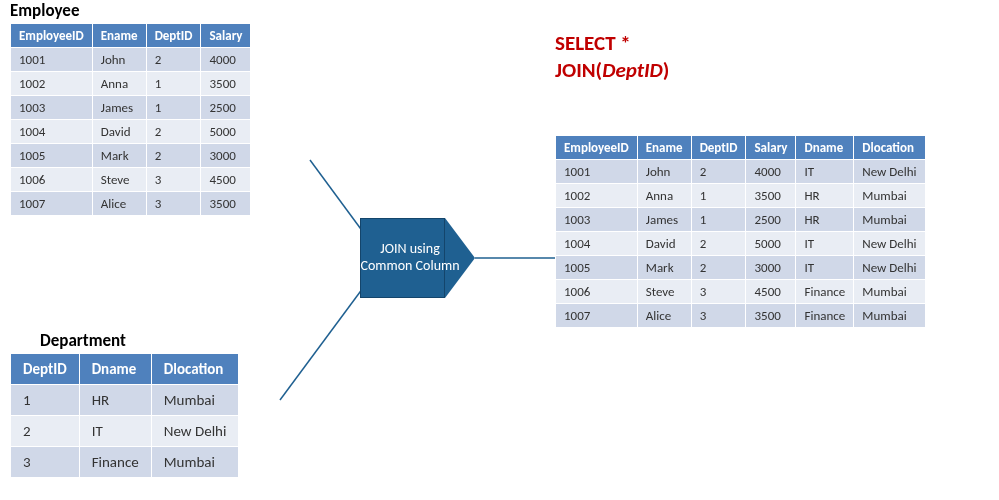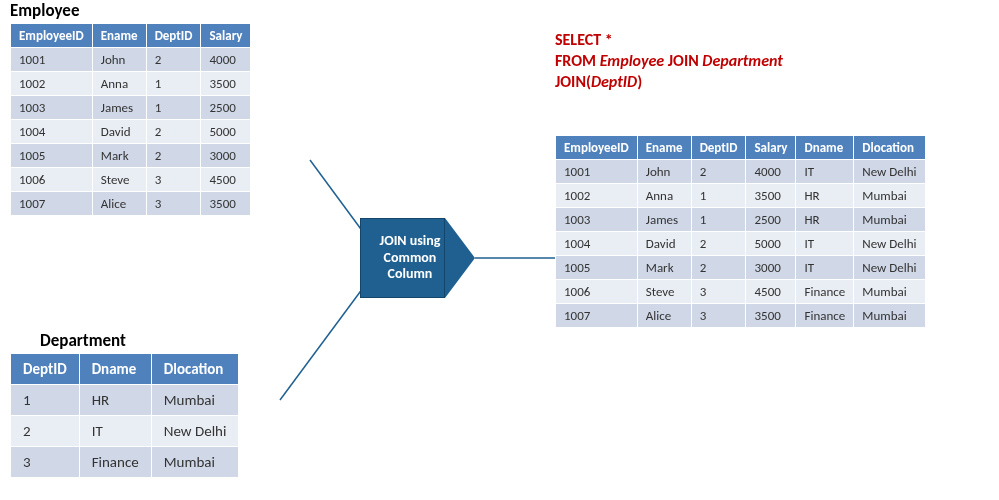--- a/index.html
+++ b/index.html
@@ -45,21 +45,21 @@
   }
 
   
   #emp-block { position: absolute; left: 10px; top: 0px; }
   #dept-block { position: absolute; left: 10px; top: 330px; }
   #join-shape { position: absolute; left: 360px; top: 218px; }
   #sql-block { position: absolute; left: 555px; top: 30px; }
   #result-block { position: absolute; left: 555px; top: 135px; }
 
   
-  .sql { font-size: 16px; line-height: 1.3; }
+  .sql { font-size: 21px; line-height: 1.3; }
   .kw { color: #c00000; font-weight: bold; }
   .id { color: #c00000; font-style: italic; font-weight: bold; }
   .pr { color: #c00000; font-weight: bold; }
 
   
   .pentagon {
     position: relative;
     width: 110px;
     height: 80px;
   }
@@ -81,23 +81,23 @@
   .pentagon-text {
     position: absolute;
     left: 0; top: 0;
     width: 100px; height: 80px;
     display: flex;
     align-items: center;
     justify-content: center;
     text-align: center;
     color: #fff;
     font-size: 14px;
-    font-weight: bold;
+    font-weight: normal;
     line-height: 1.2;
-    padding: 8px;
+    padding: 0;
   }
 
   
   .connector {
     position: absolute;
     stroke: #1f6091;
     stroke-width: 1.5;
     fill: none;
   }
 </style>
@@ -201,26 +201,20 @@
 <div id="join-shape" class="pentagon">
   <div class="pentagon-body"></div>
   <div class="pentagon-tip"></div>
   <div class="pentagon-text">JOIN using Common Column</div>
 </div>
 
 <div id="sql-block" class="sql">
   <div>
     <span class="kw">SELECT</span>
     <span class="kw">*</span>
-  </div>
-  <div>
-    <span class="kw">FROM</span>
-    <span class="id">Employee</span>
-    <span class="kw">JOIN</span>
-    <span class="id">Department</span>
   </div>
   <div>
     <span class="kw">JOIN(</span><span class="id">DeptID</span><span class="pr">)</span>
   </div>
 </div>
 
 <div id="result-block">
   <table class="tbl">
     <thead>
         <tr>

